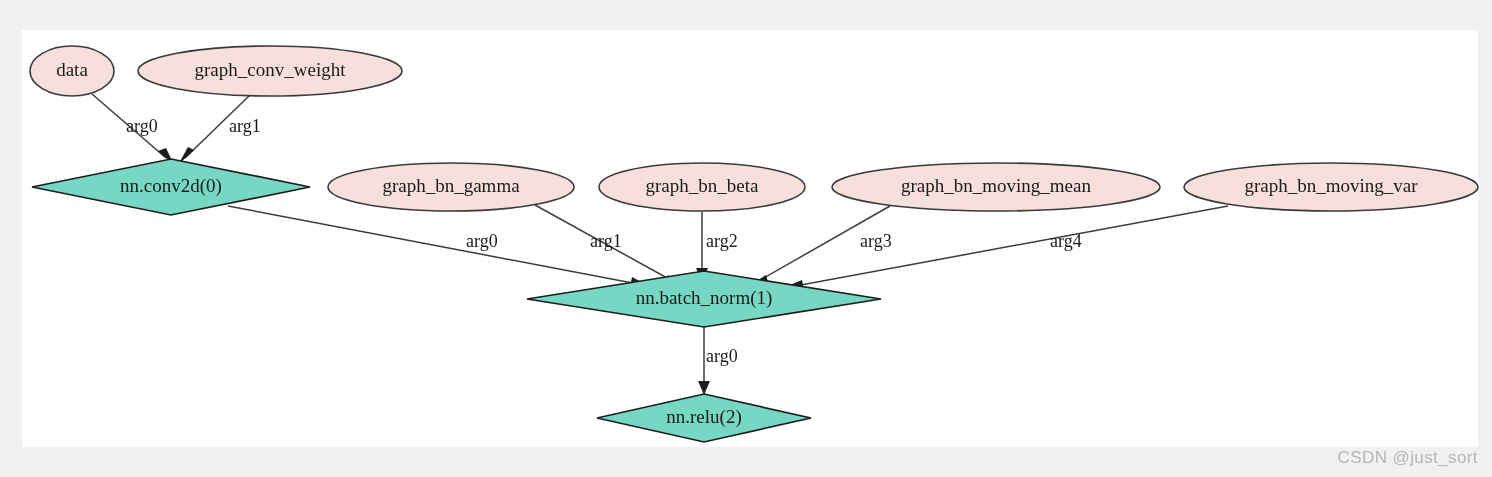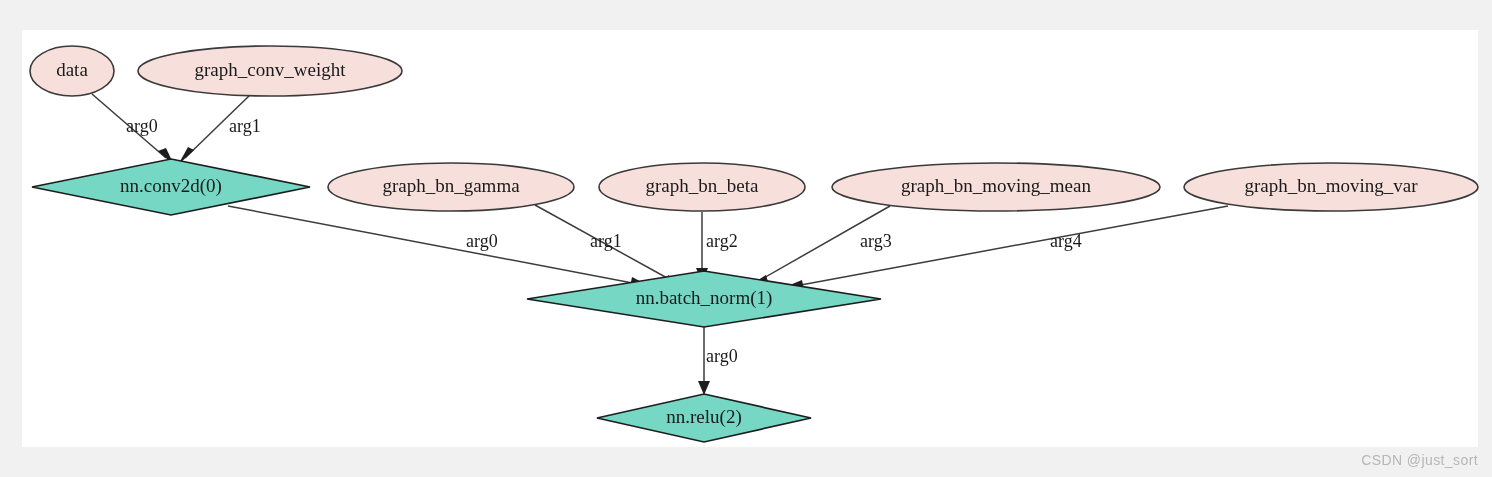--- a/index.html
+++ b/index.html
@@ -59,21 +59,21 @@
   }
   .arrow-head {
     fill: #1d1d1d;
     stroke: none;
   }
   #watermark {
     position: absolute;
     right: 14px;
     bottom: 9px;
     font-family: "Liberation Sans", "DejaVu Sans", sans-serif;
-    font-size: 14px;
+    font-size: 17px;
     color: #b6b6b6;
     letter-spacing: 0.4px;
     white-space: nowrap;
   }
 </style>
 </head>
 <body>
 
 <div id="page">
 

